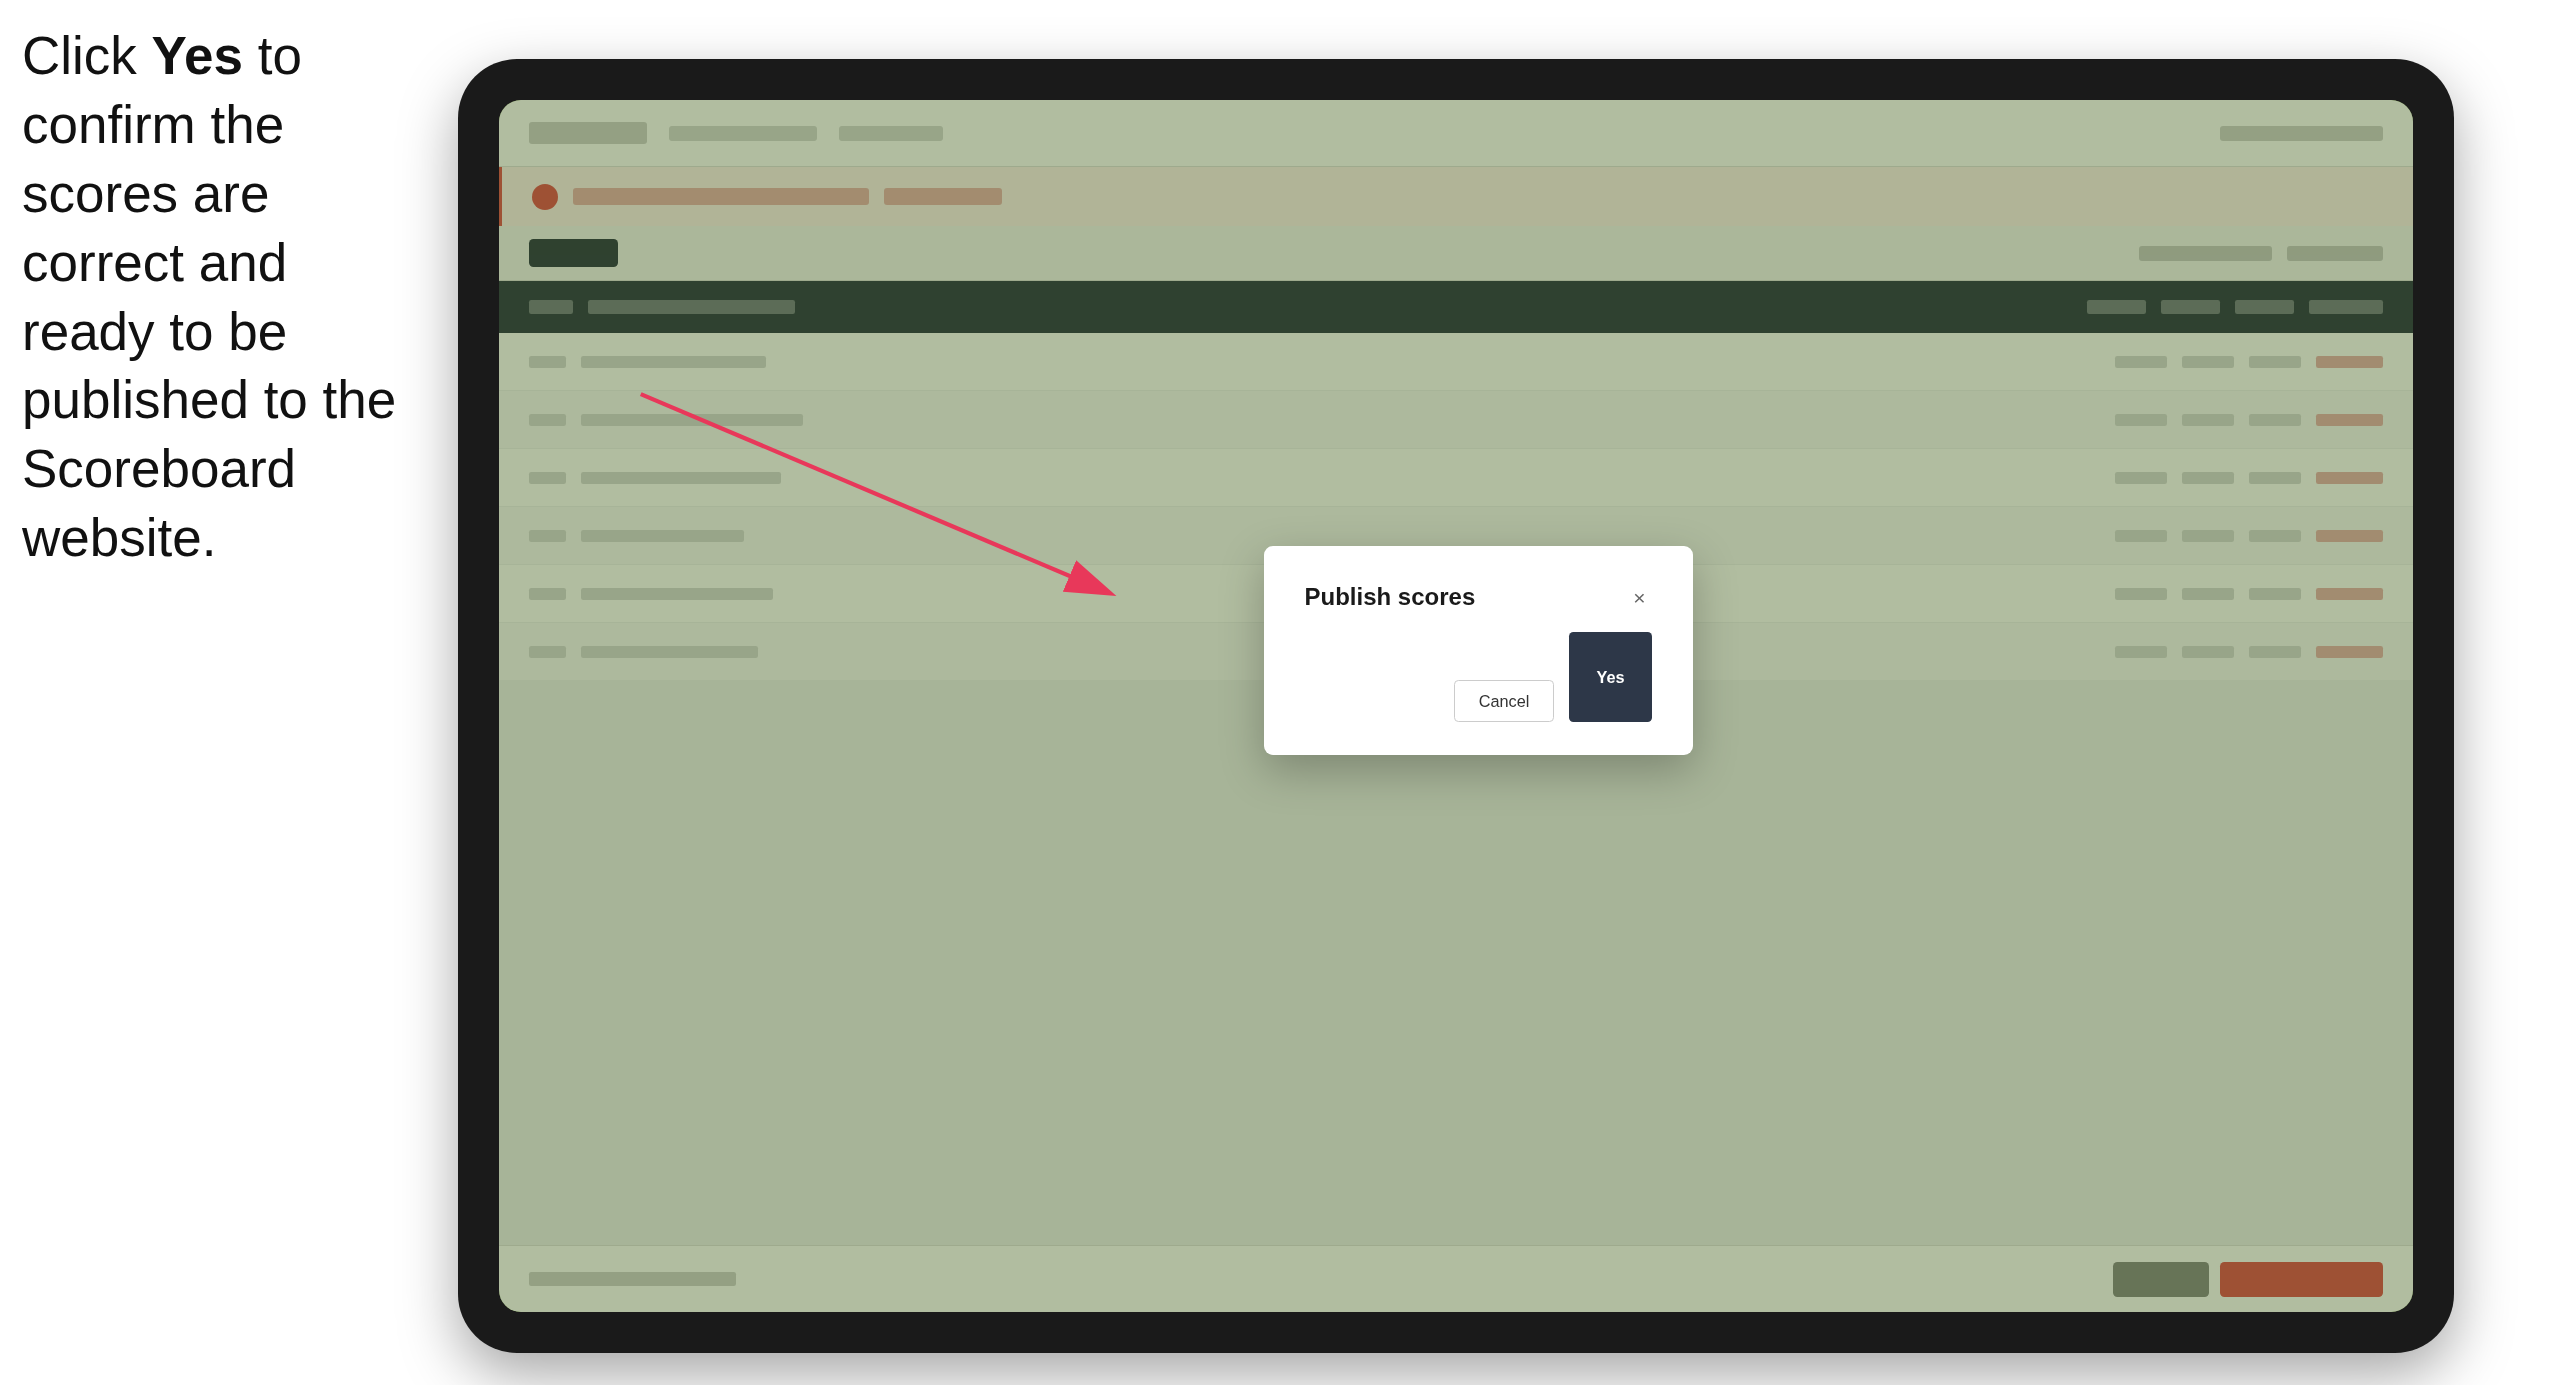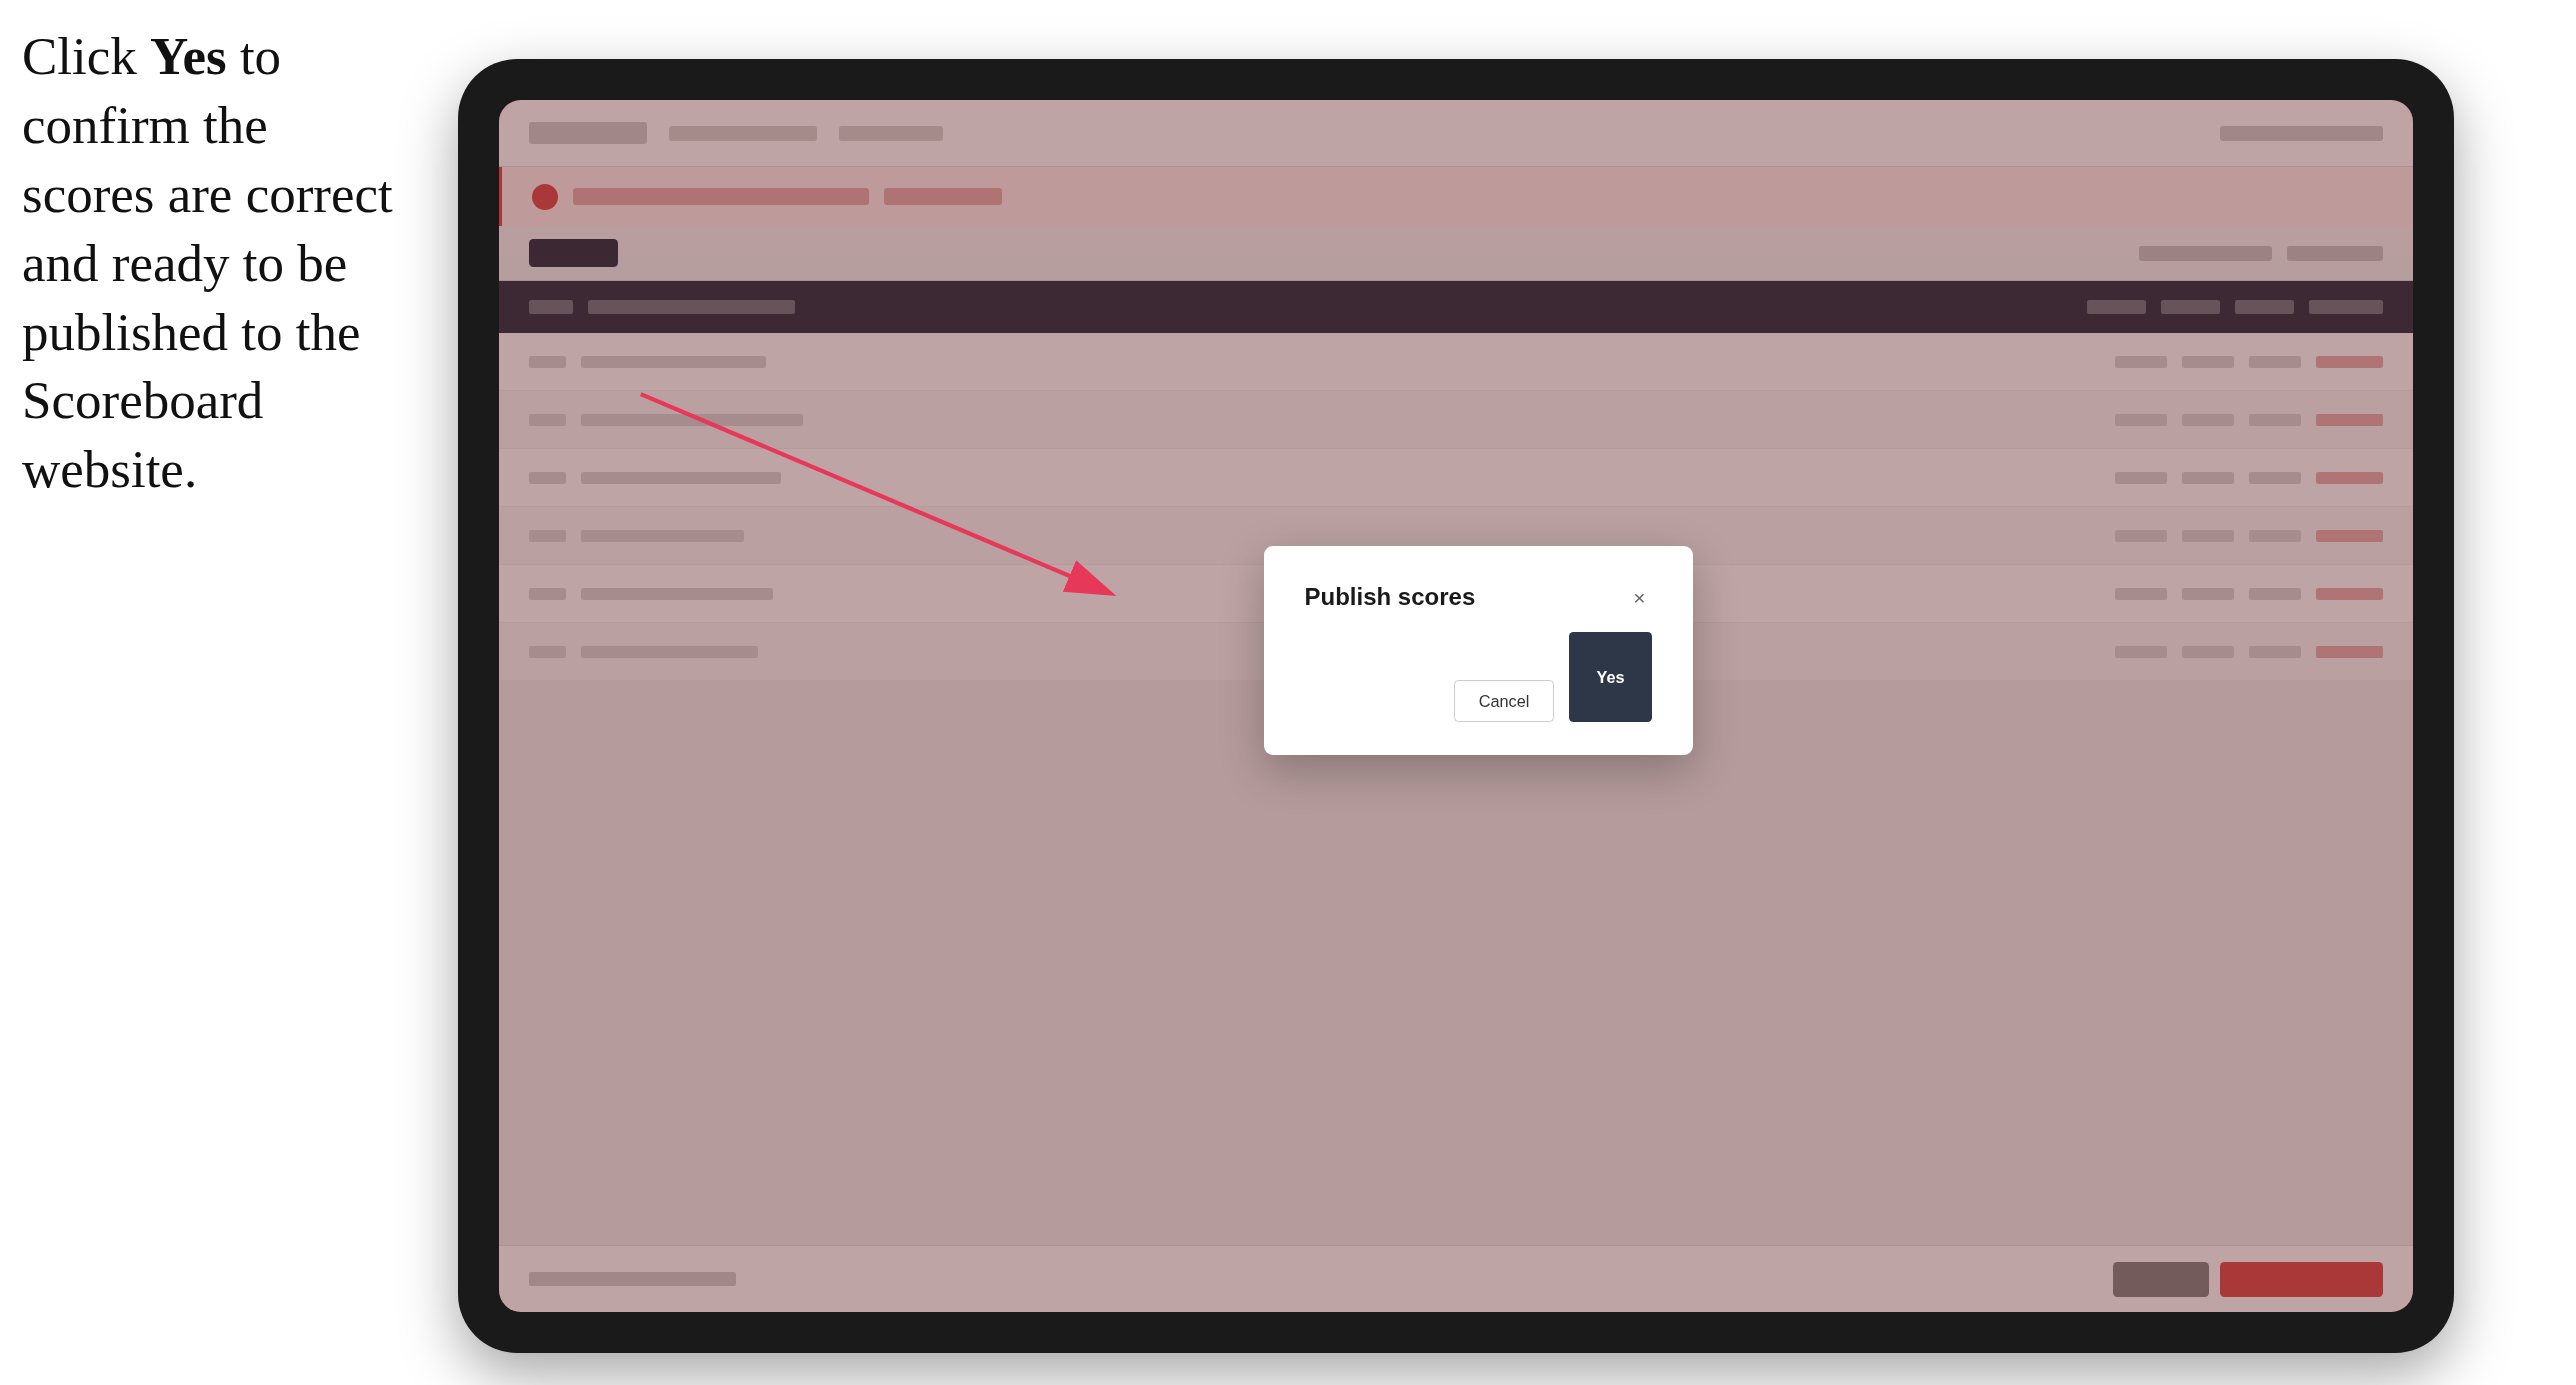--- a/index.html
+++ b/index.html
@@ -15,21 +15,20 @@
     
     .instruction-text {
       position: absolute;
       top: 22px;
       left: 22px;
       font-size: 53px;
       line-height: 1.3;
       color: #111111;
       font-weight: 400;
       max-width: 384px;
-      font-family: Liberation Serif, serif;
     }
     .instruction-text strong {
       font-weight: 700;
     }
 
     
     .tablet {
       position: absolute;
       top: 59px;
       left: 458px;
@@ -38,21 +37,21 @@
       background: #1a1a1a;
       border-radius: 59px;
       padding: 41px;
       box-shadow: 0 22px 59px rgba(0,0,0,0.35);
     }
 
     
     .tablet-screen {
       width: 100%;
       height: 100%;
-      background: #7f1d1d;
+      background: #4d7c0f;
       border-radius: 22px;
       overflow: hidden;
       position: relative;
     }
 
     
     .app-content {
       width: 100%;
       height: 100%;
       background: #f0f0f0;

